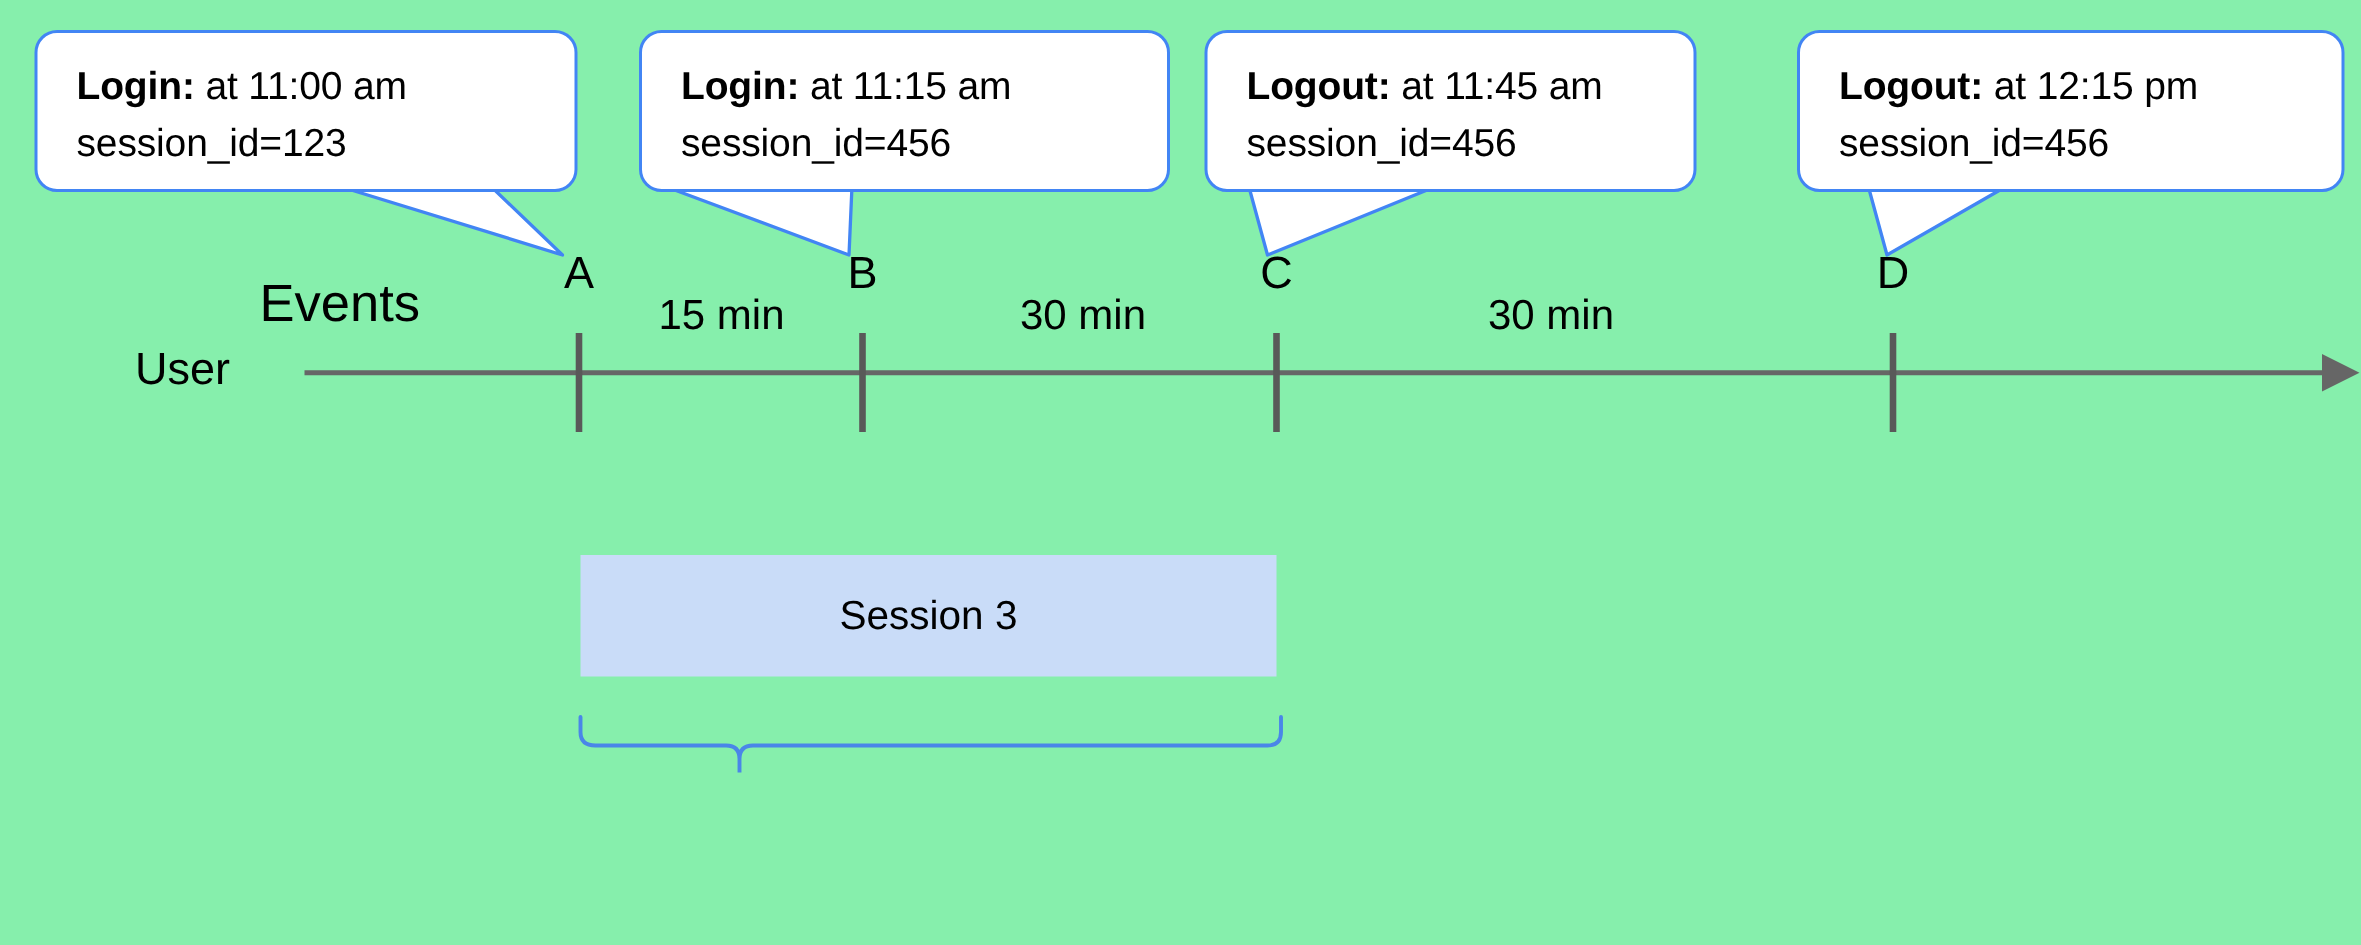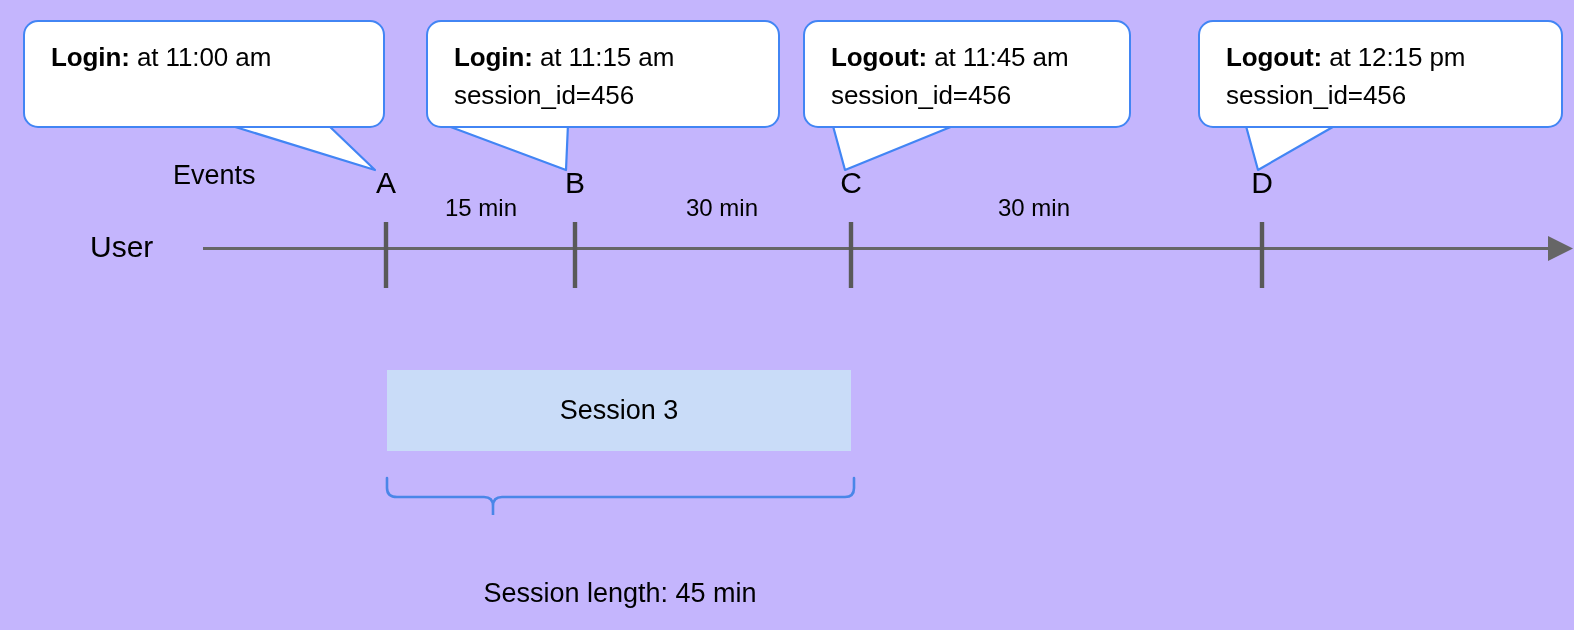--- a/index.html
+++ b/index.html
@@ -8,21 +8,21 @@
     background: #ffffff;
   }
   body {
     font-family: "Liberation Sans", sans-serif;
     -webkit-font-smoothing: antialiased;
   }
   #canvas {
     position: relative;
     width: 1574px;
     height: 630px;
-    background: #c4b5fd;
+    background: #86efac;
     overflow: hidden;
   }
 
   
   .callout {
     position: absolute;
     box-sizing: border-box;
     border: 2.2px solid #4285f4;
     border-radius: 15px;
     background: #ffffff;
@@ -53,40 +53,40 @@
     top: 0;
     z-index: 1;
     overflow: visible;
   }
   .row-label {
     position: absolute;
     color: #000000;
     white-space: nowrap;
   }
   .label-events {
-    font-size: 27px;
+    font-size: 35px;
     left: 173px;
-    top: 160px;
+    top: 183px;
   }
   .label-user {
     font-size: 30px;
     left: 90px;
     top: 230px;
   }
   .marker-letter {
     position: absolute;
     font-size: 30px;
     color: #000000;
     top: 166px;
     transform: translateX(-50%);
     white-space: nowrap;
   }
   .interval-label {
     position: absolute;
-    font-size: 24px;
+    font-size: 28px;
     color: #000000;
     top: 194px;
     transform: translateX(-50%);
     white-space: nowrap;
   }
 
   
   .session-bar {
     position: absolute;
     background: #c9dcf8;
@@ -118,20 +118,21 @@
 
 <div id="canvas">
 
   <svg class="tail-svg" style="left:0px; top:0px; width:1574px; height:200px;">
     <path d="M 232,126 L 375,170 L 327,124 Z" fill="#ffffff" stroke="#4285f4" stroke-width="2.2" stroke-linejoin="round"></path>
   </svg>
   <div class="callout" style="left:23px; top:20px; width:362px; height:108px;">
     <div class="callout-line">
       <span class="evt">Login:</span><span> at 11:00 am</span>
     </div>
+    <div class="callout-line">session_id=123</div>
   </div>
 
   <svg class="tail-svg" style="left:0px; top:0px; width:1574px; height:200px;">
     <path d="M 448,126 L 566,170 L 568,124 Z" fill="#ffffff" stroke="#4285f4" stroke-width="2.2" stroke-linejoin="round"></path>
   </svg>
   <div class="callout" style="left:426px; top:20px; width:354px; height:108px;">
     <div class="callout-line">
       <span class="evt">Login:</span><span> at 11:15 am</span>
     </div>
     <div class="callout-line">session_id=456</div>
@@ -192,15 +193,14 @@
              L 104,27
              Q 113,27 113,36
              L 113,45
              L 113,36
              Q 113,27 122,27
              L 465,27
              Q 474,27 474,18
              L 474,8" fill="none" stroke="#4a86e8" stroke-width="2.6" stroke-linecap="round"></path>
   </svg>
 
-  <div class="caption" style="left:620px; top:578px;">Session length: 45 min</div>
 
 </div>
 
 </body></html>

